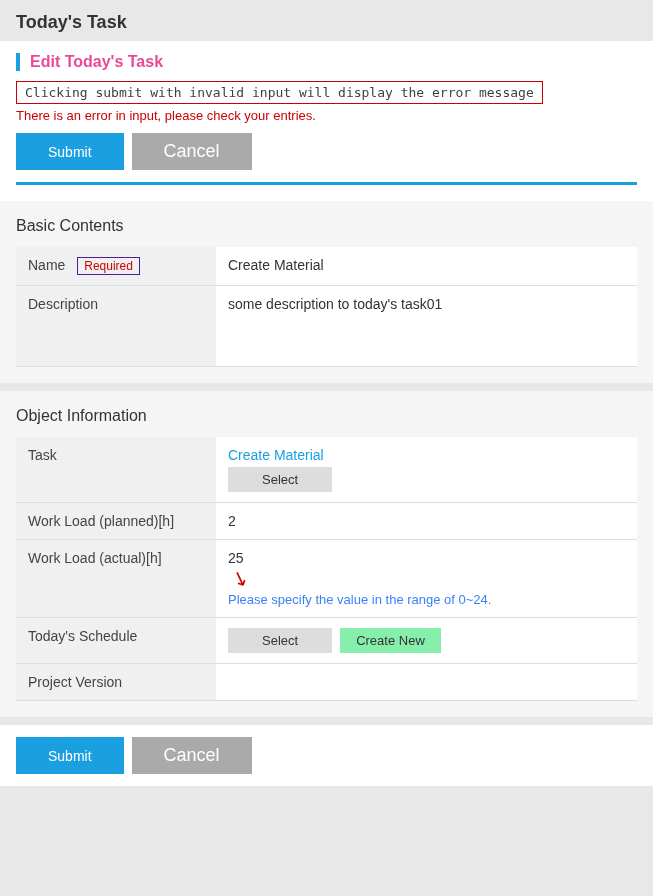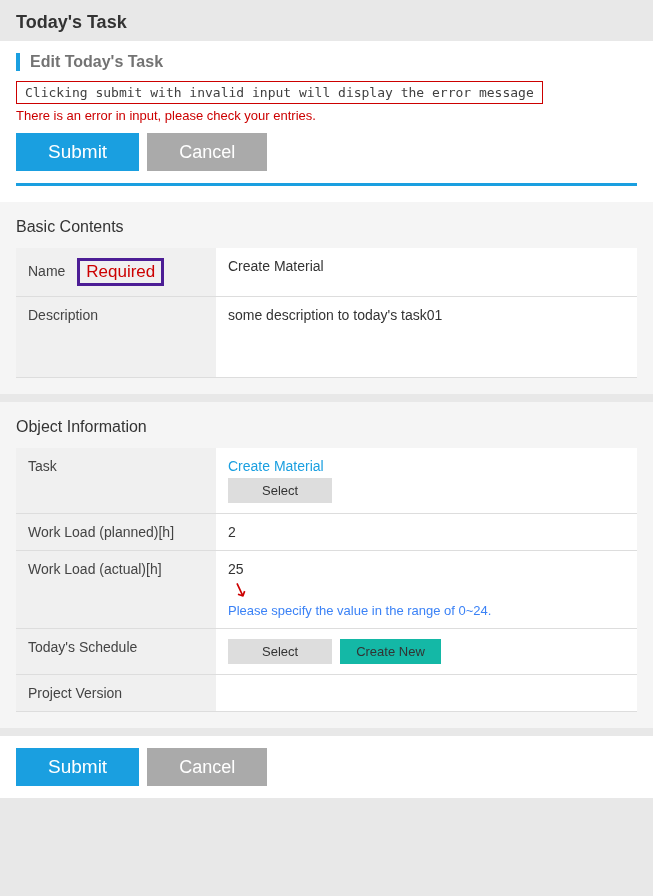--- a/index.html
+++ b/index.html
@@ -19,21 +19,21 @@
       color: #333;
     }
     .edit-section {
       background: #fff;
       margin: 0;
       padding: 12px 16px 16px 16px;
     }
     .edit-title {
       font-size: 16px;
       font-weight: bold;
-      color: #737373;
+      color: #ec4899;
       border-left: 4px solid #1a9fe0;
       padding-left: 10px;
       margin-bottom: 10px;
     }
     .error-hint-box {
       border: 1px solid #cc0000;
       display: inline-block;
       padding: 3px 8px;
       font-size: 13px;
       color: #404040;
@@ -48,21 +48,21 @@
     .btn-row {
       display: flex;
       gap: 8px;
       margin-bottom: 0;
     }
     .btn-submit {
       background: #1a9fe0;
       color: #fff;
       border: none;
       padding: 8px 32px;
-      font-size: 19px;
+      font-size: 14px;
       cursor: pointer;
       min-width: 100px;
     }
     .btn-cancel {
       background: #aaa;
       color: #fff;
       border: none;
       padding: 8px 32px;
       font-size: 18px;
       cursor: pointer;
@@ -104,23 +104,23 @@
       vertical-align: middle;
     }
     .value-cell {
       background: #fff;
       color: #333;
       font-size: 14px;
       vertical-align: middle;
     }
     .required-badge {
       display: inline-block;
-      border: 3px solid #4c1d95;
+      border: 1px solid #4c1d95;
       color: #cc0000;
-      font-size: 17px;
+      font-size: 12px;
       padding: 1px 6px;
       margin-left: 8px;
       vertical-align: middle;
     }
     .description-cell {
       vertical-align: top;
       padding-top: 10px;
       min-height: 70px;
     }
     .task-value {
@@ -130,21 +130,21 @@
     }
     .btn-select {
       background: #ddd;
       border: none;
       padding: 5px 34px;
       font-size: 13px;
       cursor: pointer;
       color: #333;
     }
     .btn-create-new {
-      background: #14b8a6;
+      background: #86efac;
       border: none;
       padding: 5px 16px;
       font-size: 13px;
       cursor: pointer;
       color: #333;
     }
     .error-range {
       color: #3b82f6;
       font-size: 13px;
       margin-top: 2px;

